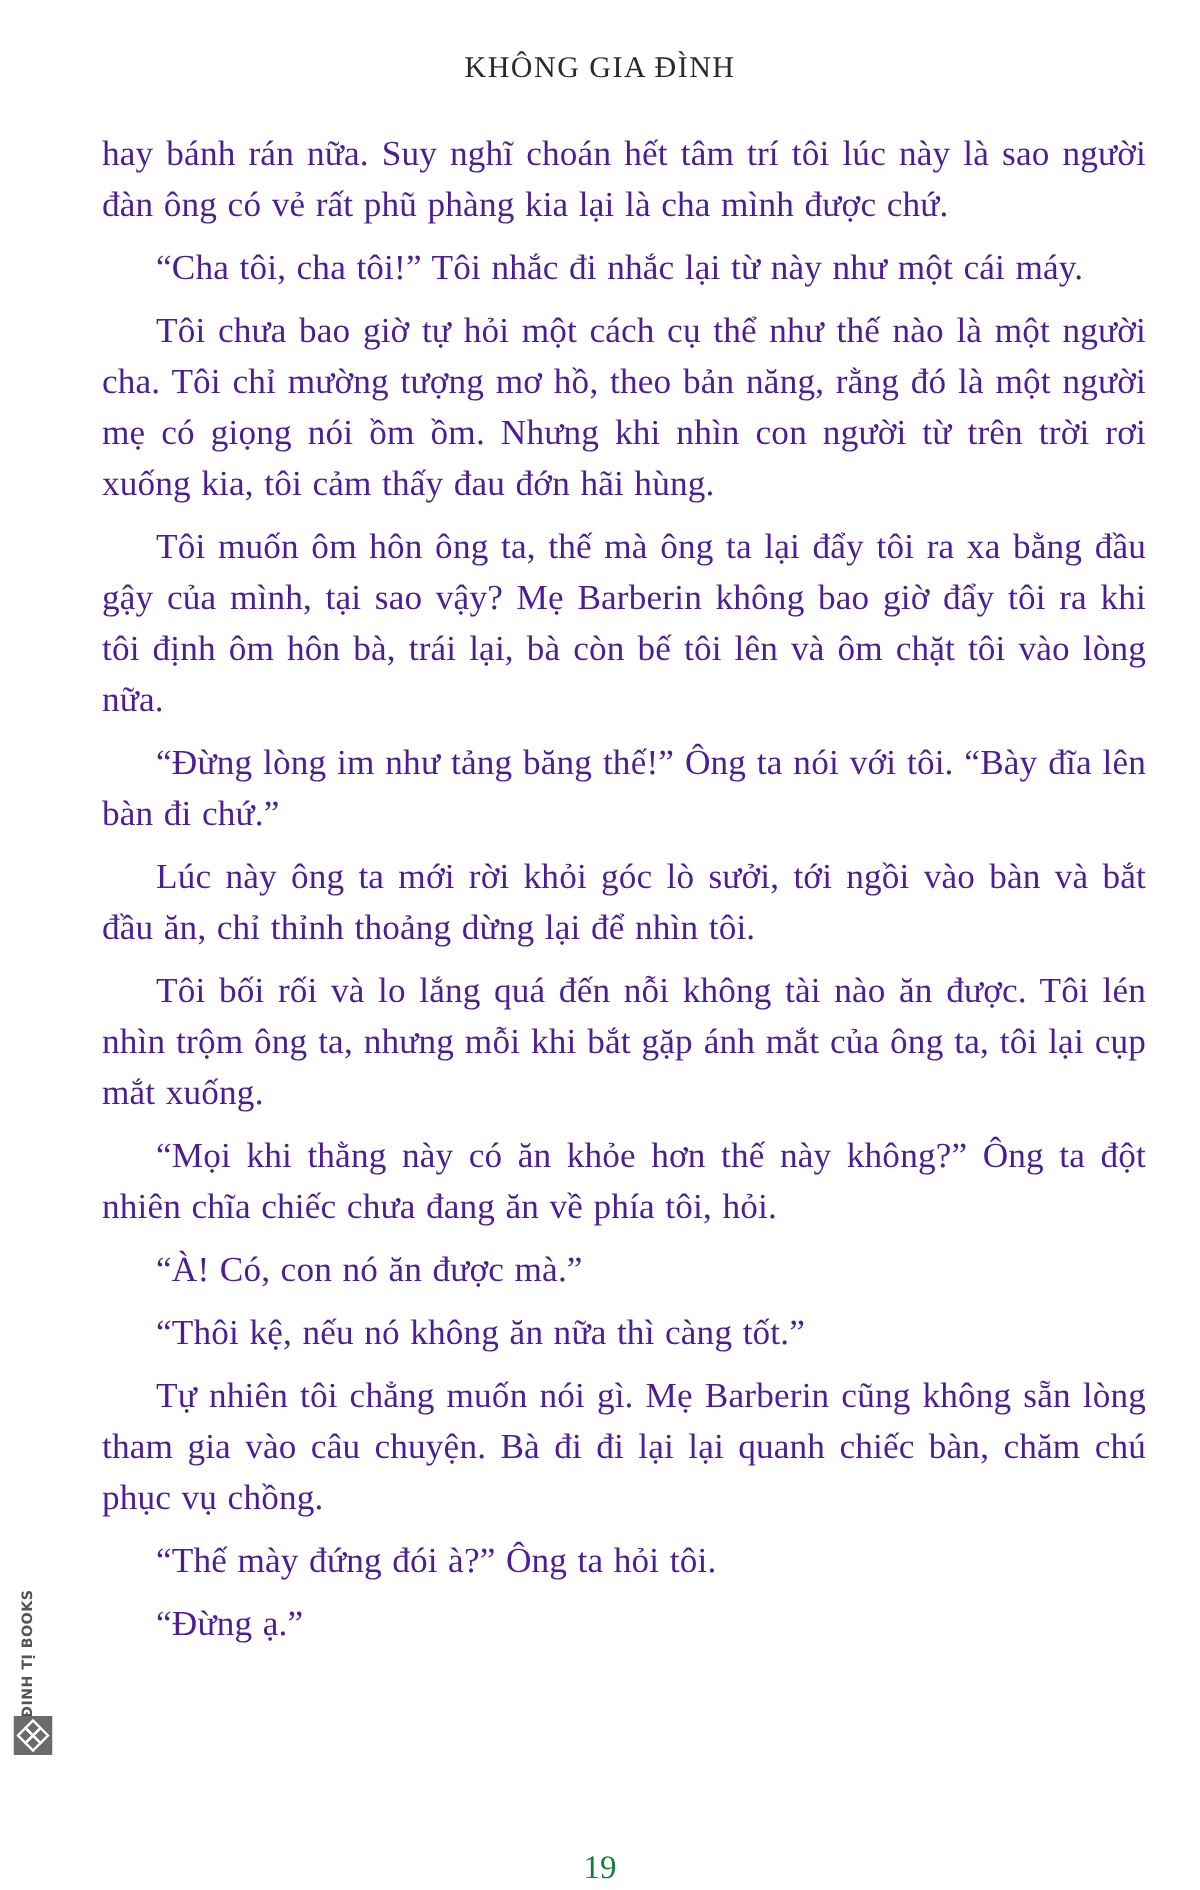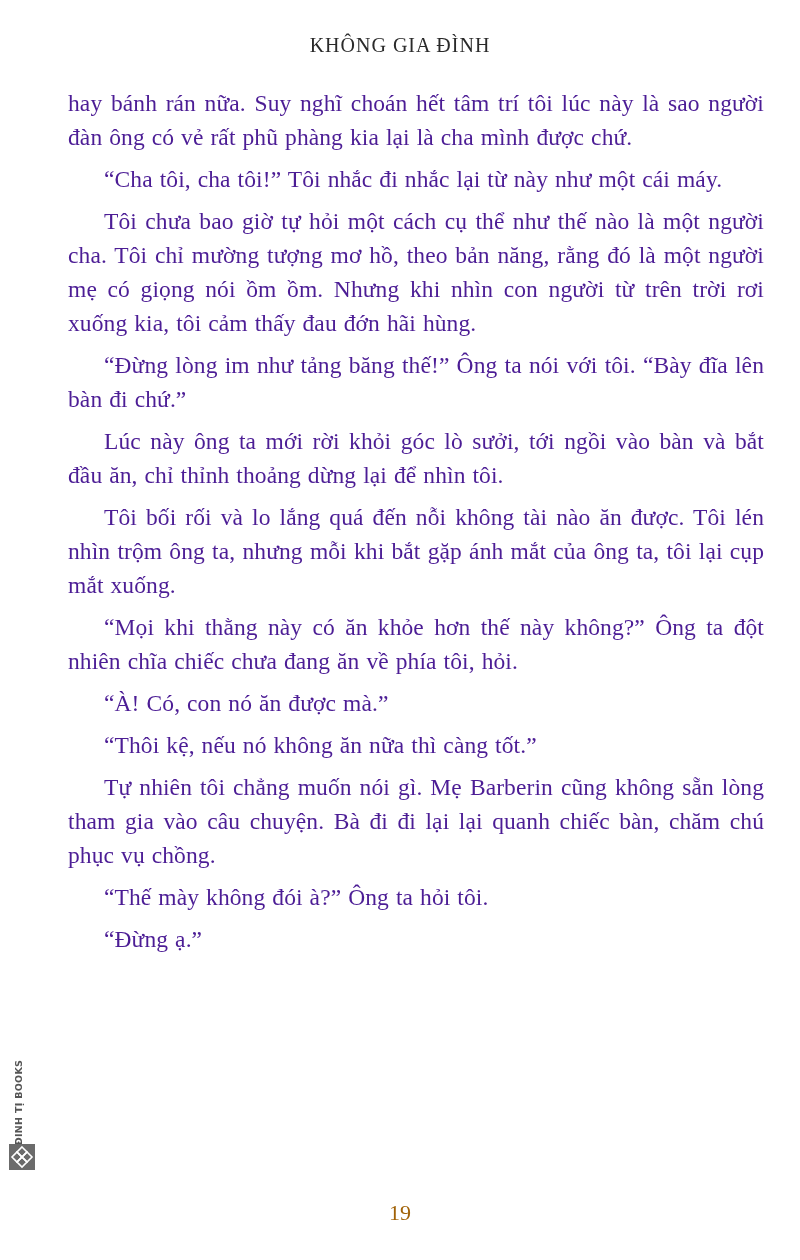--- a/index.html
+++ b/index.html
@@ -41,27 +41,27 @@
       text-align-last: left;
       color: #4c1d95;
       letter-spacing: 0.1px;
       word-spacing: 1px;
     }
     .para.indent {
       text-indent: 36px;
     }
     .page-number {
       position: absolute;
-      top: 1200px;
+      top: 1232px;
       left: 0;
       width: 800px;
       text-align: center;
       font-family: "Liberation Serif", serif;
       font-size: 22px;
-      color: #a16207;
+      color: #15803d;
     }
     .publisher-mark {
       position: absolute;
       left: 4px;
       top: 1064px;
       width: 30px;
       height: 112px;
     }
     .publisher-text {
       position: absolute;
@@ -93,28 +93,29 @@
   </style>
 </head>
 <body>
 
 <div class="running-header">KHÔNG GIA ĐÌNH</div>
 
 <div class="body-text">
   <p class="para">hay bánh rán nữa. Suy nghĩ choán hết tâm trí tôi lúc này là sao người đàn ông có vẻ rất phũ phàng kia lại là cha mình được chứ.</p>
   <p class="para indent">“Cha tôi, cha tôi!” Tôi nhắc đi nhắc lại từ này như một cái máy.</p>
   <p class="para indent">Tôi chưa bao giờ tự hỏi một cách cụ thể như thế nào là một người cha. Tôi chỉ mường tượng mơ hồ, theo bản năng, rằng đó là một người mẹ có giọng nói ồm ồm. Nhưng khi nhìn con người từ trên trời rơi xuống kia, tôi cảm thấy đau đớn hãi hùng.</p>
+  <p class="para indent">Tôi muốn ôm hôn ông ta, thế mà ông ta lại đẩy tôi ra xa bằng đầu gậy của mình, tại sao vậy? Mẹ Barberin không bao giờ đẩy tôi ra khi tôi định ôm hôn bà, trái lại, bà còn bế tôi lên và ôm chặt tôi vào lòng nữa.</p>
   <p class="para indent">“Đừng lòng im như tảng băng thế!” Ông ta nói với tôi. “Bày đĩa lên bàn đi chứ.”</p>
   <p class="para indent">Lúc này ông ta mới rời khỏi góc lò sưởi, tới ngồi vào bàn và bắt đầu ăn, chỉ thỉnh thoảng dừng lại để nhìn tôi.</p>
   <p class="para indent">Tôi bối rối và lo lắng quá đến nỗi không tài nào ăn được. Tôi lén nhìn trộm ông ta, nhưng mỗi khi bắt gặp ánh mắt của ông ta, tôi lại cụp mắt xuống.</p>
   <p class="para indent">“Mọi khi thằng này có ăn khỏe hơn thế này không?” Ông ta đột nhiên chĩa chiếc chưa đang ăn về phía tôi, hỏi.</p>
   <p class="para indent">“À! Có, con nó ăn được mà.”</p>
   <p class="para indent">“Thôi kệ, nếu nó không ăn nữa thì càng tốt.”</p>
   <p class="para indent">Tự nhiên tôi chẳng muốn nói gì. Mẹ Barberin cũng không sẵn lòng tham gia vào câu chuyện. Bà đi đi lại lại quanh chiếc bàn, chăm chú phục vụ chồng.</p>
-  <p class="para indent">“Thế mày không đói à?” Ông ta hỏi tôi.</p>
+  <p class="para indent">“Thế mày đứng đói à?” Ông ta hỏi tôi.</p>
   <p class="para indent">“Đừng ạ.”</p>
 </div>
 
 <div class="page-number">19</div>
 
 <div class="publisher-mark">
   <div class="publisher-text">
     <span>ĐINH TỊ BOOKS</span>
   </div>
   <svg class="publisher-logo" viewBox="0 0 26 26" xmlns="http://www.w3.org/2000/svg">

